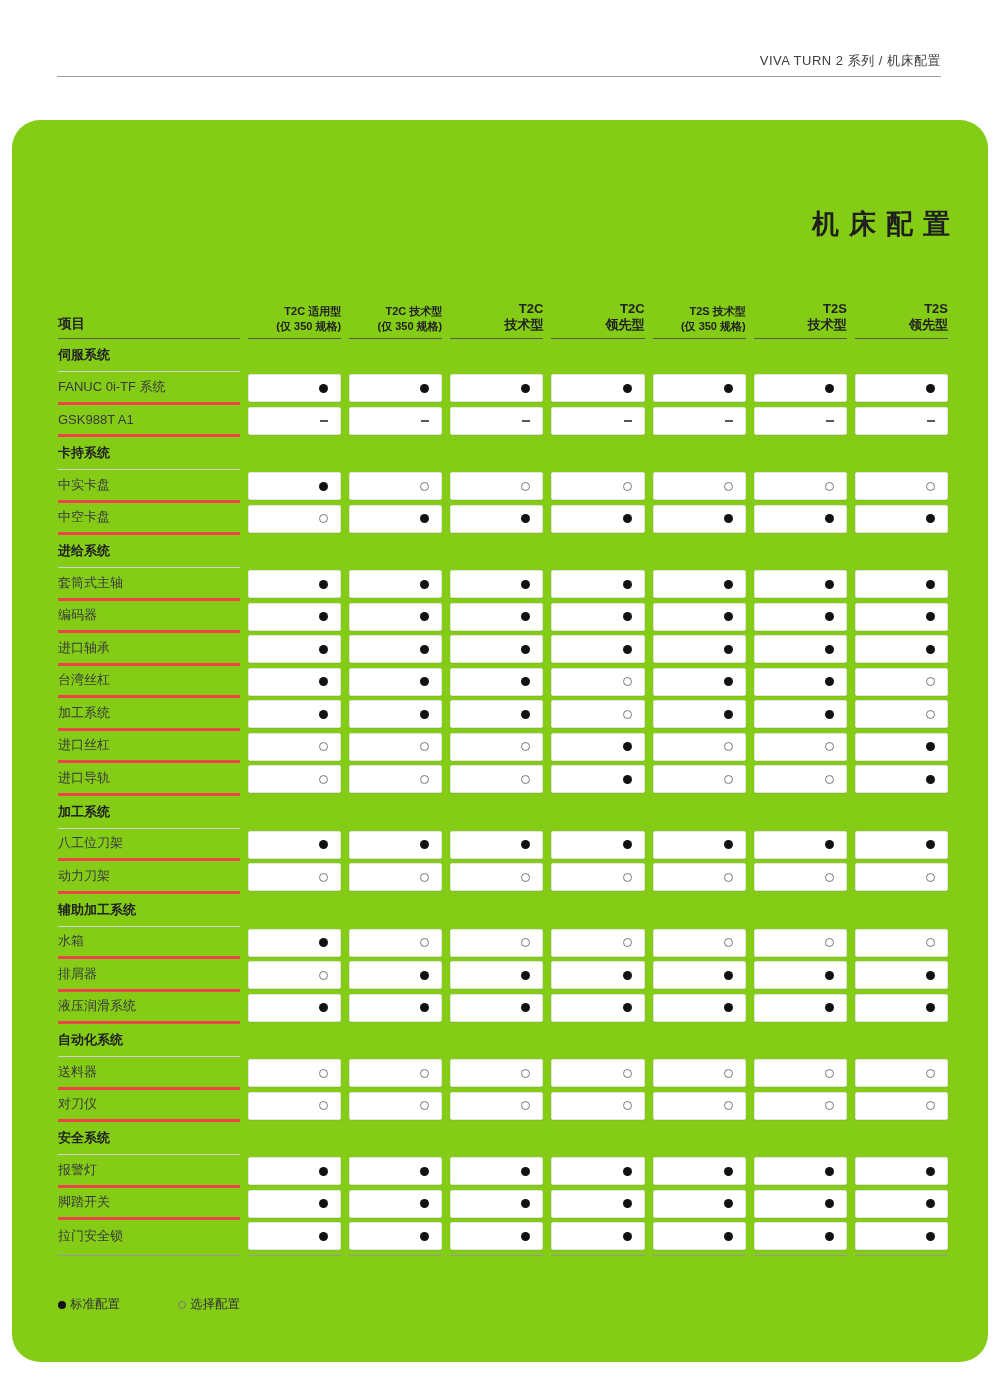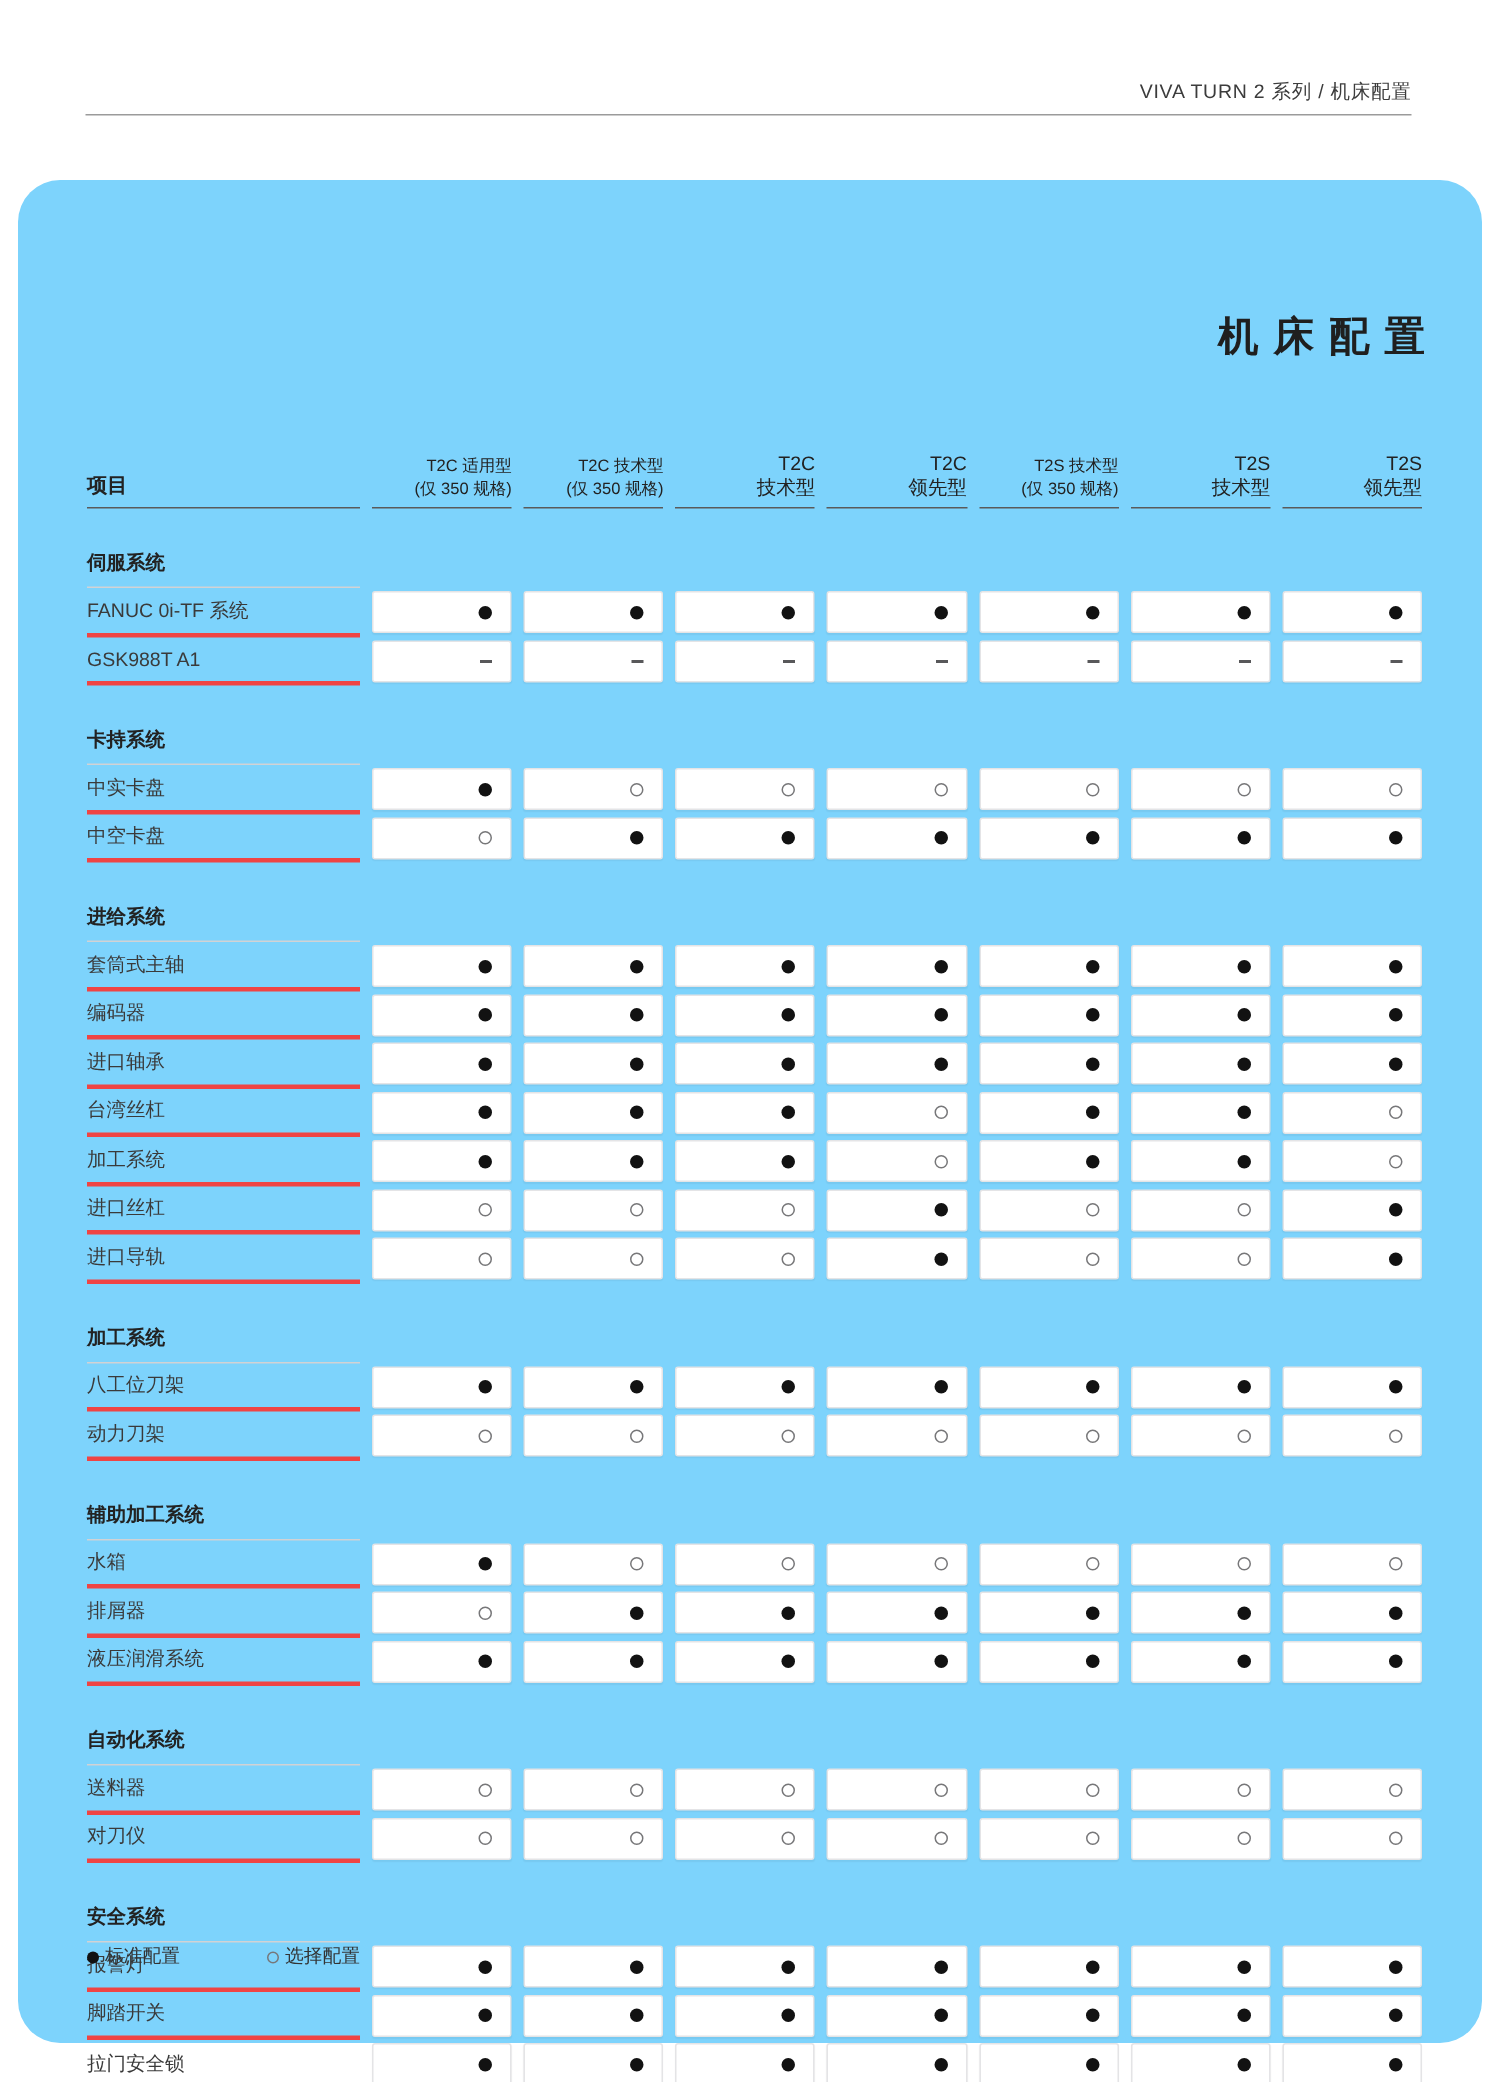--- a/index.html
+++ b/index.html
@@ -10,42 +10,42 @@
   }
   .breadcrumb{
     position:absolute;top:52px;right:59px;font-size:13px;color:#3c3c3c;
     letter-spacing:0.5px;
   }
   .breadcrumb-rule{
     position:absolute;top:76px;left:57px;width:884px;height:1px;background:#9b9b9b;
   }
   .card{
     position:absolute;left:12px;top:120px;width:976px;height:1242px;
-    background:#7dd3fc;border-radius:28px;
+    background:#84cc16;border-radius:28px;
   }
   .page-title{
     position:absolute;top:86px;right:28px;font-size:27px;font-weight:bold;
     color:#1f1f1f;letter-spacing:10px;
   }
   .cfg-table{
     position:absolute;left:46px;top:170px;width:890px;
   }
   .trow{
     display:grid;grid-template-columns:182px repeat(7,1fr);column-gap:8px;
   }
   
   .trow.thead .hcell{
     border-bottom:1px solid #5a5a5a;display:flex;flex-direction:column;
     justify-content:flex-end;padding-bottom:5px;height:43px;
   }
   .hcell.item{font-size:13.5px;font-weight:bold;color:#222;justify-content:flex-end;}
-  .hcell.col{text-align:right;font-weight:normal;color:#222;font-size:13px;line-height:1.25;}
+  .hcell.col{text-align:right;font-weight:bold;color:#222;font-size:13px;line-height:1.25;}
   .hcell.col.small{font-size:11px;line-height:1.3;}
   
-  .trow.section{height:33px;margin-top:20px;}
+  .trow.section{height:33px;}
   .section-title{
     grid-column:1;display:flex;align-items:center;font-size:13px;font-weight:bold;
     color:#222;border-bottom:1px solid #d2d2d4;
   }
   
   .trow.data{height:32.5px;}
   .rlabel{
     display:flex;align-items:center;font-size:13px;color:#3a3a3a;
     border-bottom:3px solid #ef4444;
   }

